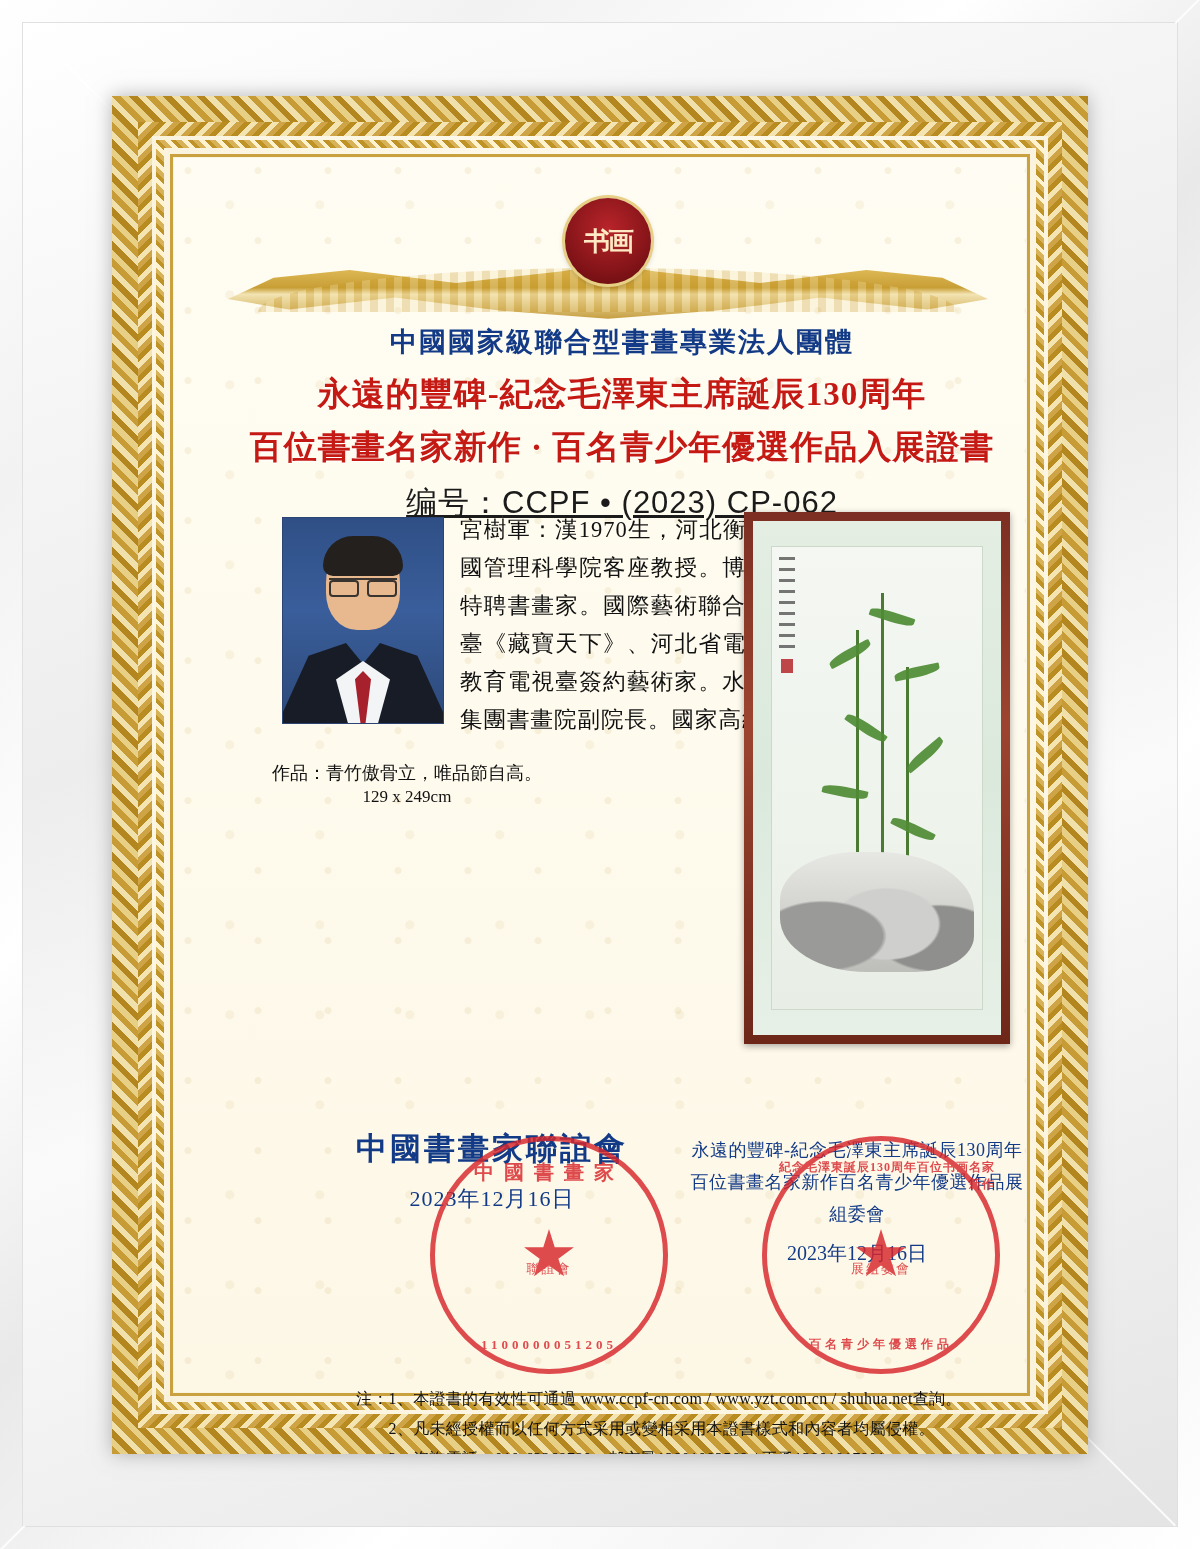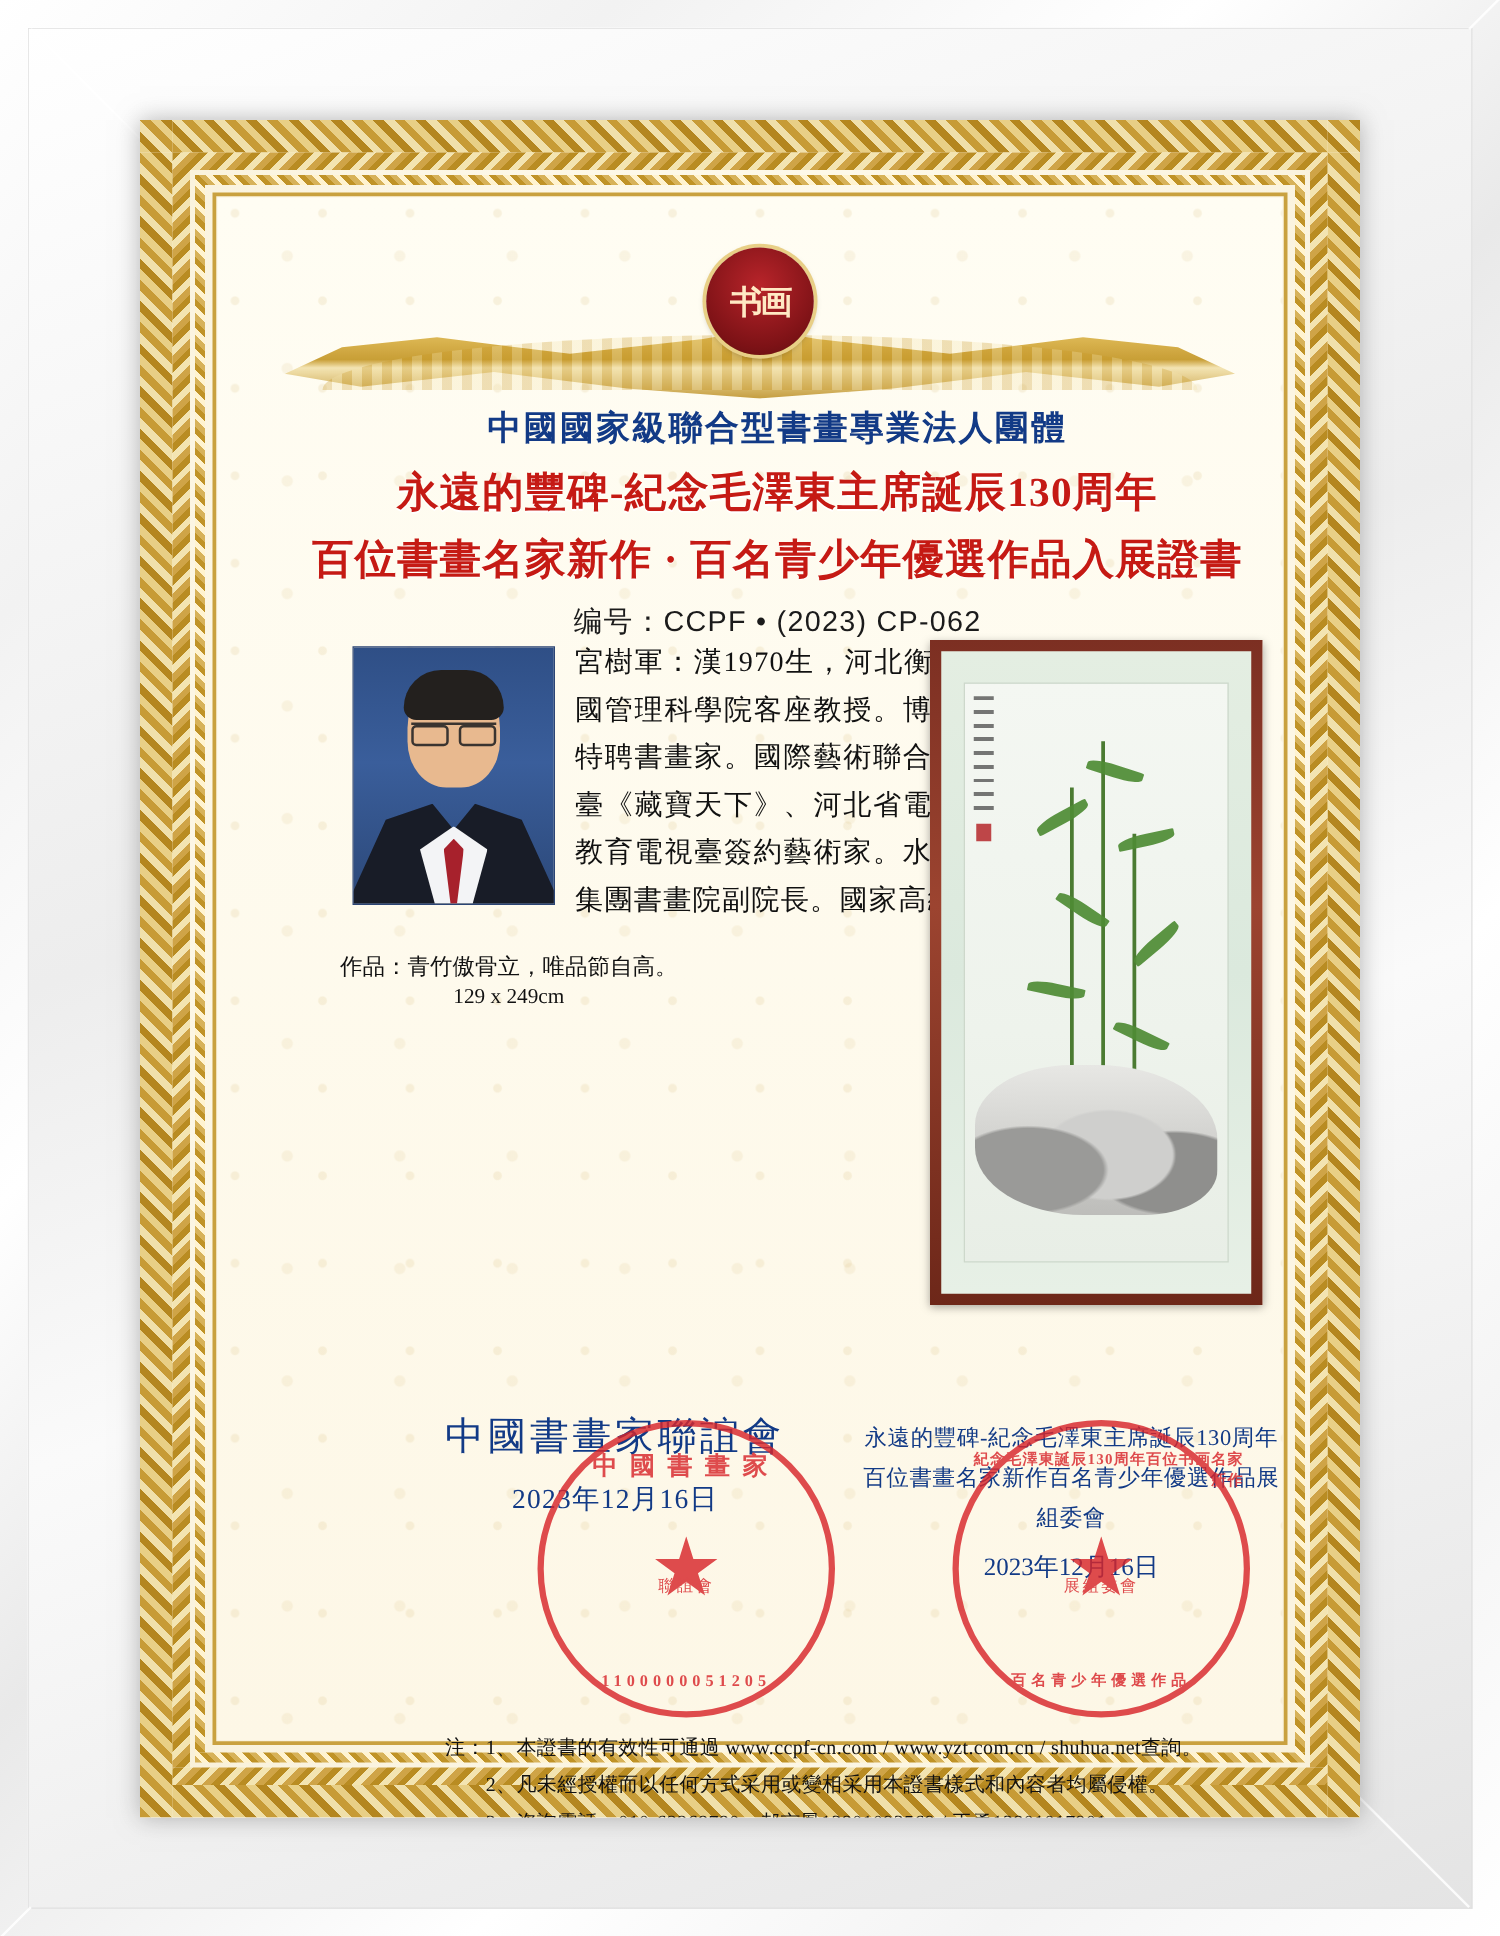--- a/index.html
+++ b/index.html
@@ -94,22 +94,22 @@
 
   
   .head-block{position:absolute;left:0;right:0;top:228px;text-align:center;padding-left:44px;}
   .h-sub{font-size:27px;color:#123a86;letter-spacing:2px;font-weight:bold;
          font-family:"Liberation Serif",serif;}
   .h-main1,.h-main2{
     font-size:33px;font-weight:bold;color:#c51a14;letter-spacing:1px;margin-top:12px;
     text-shadow:0 1px 0 #fff;
   }
   .h-main2{margin-top:8px;}
-  .h-no{font-size:23px;color:#1b1b1b;margin-top:12px;letter-spacing:1px;
-        font-family:"Liberation Sans",sans-serif;}
+  .h-no{font-size:31px;color:#1b1b1b;margin-top:12px;letter-spacing:1px;
+        font-family:"Liberation Sans",sans-serif;text-decoration:underline;}
 
   
   .body-area{position:absolute;left:80px;top:415px;width:816px;}
   .photo{
     float:left;width:160px;height:205px;margin:6px 16px 4px 90px;
     background:linear-gradient(#2f4f86,#3a5e9b 45%,#2c4878);
     position:relative;overflow:hidden;border:1px solid #2b4474;
   }
   .photo .face{
     position:absolute;left:50%;top:24px;transform:translateX(-50%);
@@ -189,21 +189,21 @@
     position:absolute;left:7px;top:10px;width:16px;height:92px;
     background:repeating-linear-gradient(180deg,#4a4a4a 0 3px,transparent 3px 11px);
     opacity:.75;
   }
   .art-canvas .seal{
     position:absolute;left:9px;top:112px;width:12px;height:14px;background:#b5272a;opacity:.85;
   }
 
   
   .sign-left{position:absolute;left:210px;top:1032px;width:340px;text-align:center;}
-  .org-name{font-size:31px;font-weight:normal;color:#123a86;letter-spacing:3px;}
+  .org-name{font-size:31px;font-weight:bold;color:#123a86;letter-spacing:3px;}
   .org-date{font-size:22px;color:#123a86;margin-top:14px;letter-spacing:1px;}
   .sign-right{position:absolute;left:570px;top:1038px;width:350px;text-align:center;}
   .cmt-line{font-size:18px;color:#123a86;line-height:32px;letter-spacing:.5px;}
   .cmt-date{font-size:20px;color:#123a86;margin-top:10px;}
 
   .stamp{
     position:absolute;border:5px solid #d8262b;border-radius:50%;
     color:#d8262b;opacity:.82;pointer-events:none;
   }
   .stamp-1{left:318px;top:1040px;width:228px;height:228px;}

